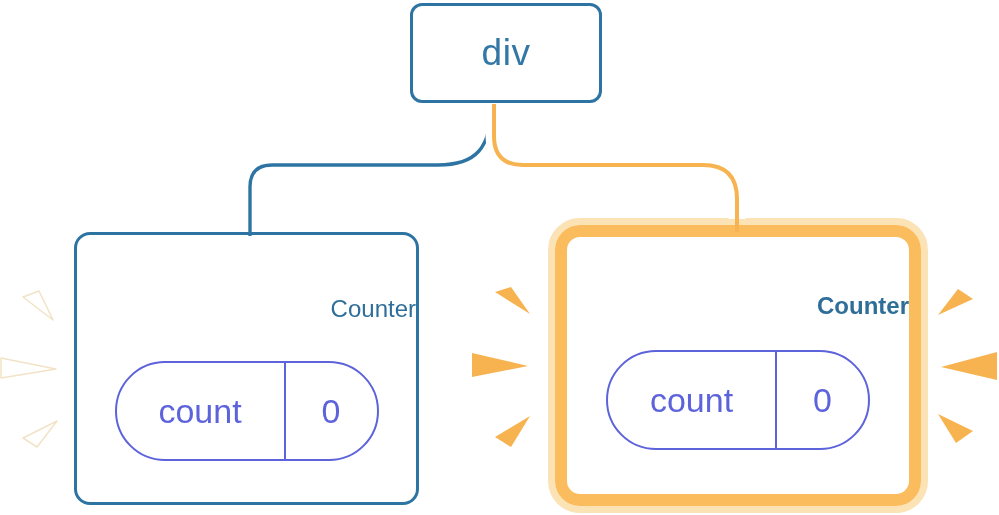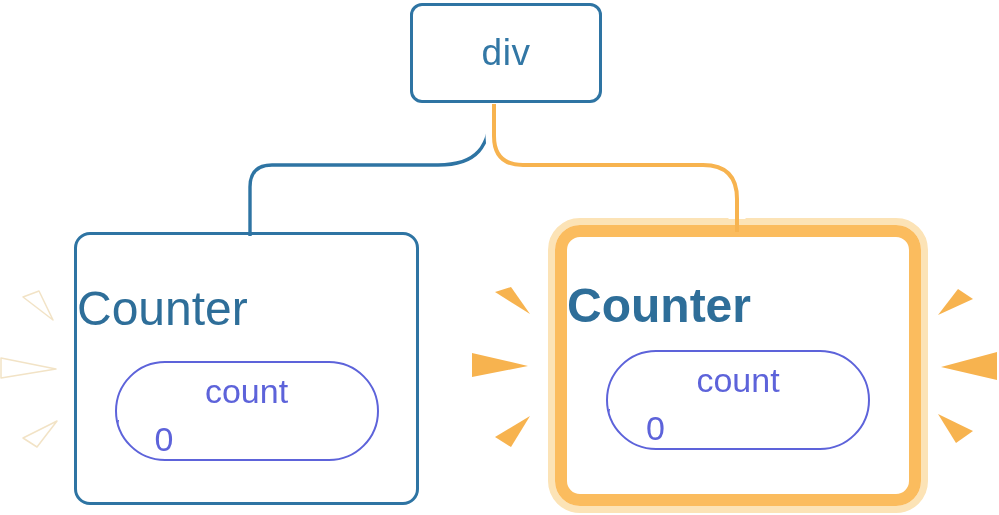--- a/index.html
+++ b/index.html
@@ -41,36 +41,35 @@
     z-index:2;
   }
   .hl-ring{
     position:relative;width:100%;height:100%;
     box-sizing:border-box;
     border:12px solid #FBBC5E;
     border-radius:25px;
     background:#ffffff;
   }
   .card-title{
-    position:absolute;left:0;right:0;text-align:left;
-    font-size:48px;line-height:36px;color:#2E6E99;
+    position:absolute;left:0;right:0;text-align:right;
+    font-size:24px;line-height:36px;color:#2E6E99;
   }
   .card-left .card-title{top:56px;font-weight:500;}
   .hl-ring .card-title{top:51px;font-weight:700;}
   
   .pill{
     position:absolute;left:50%;transform:translateX(-50%);
     width:264px;height:100px;
     box-sizing:border-box;
     border:2px solid #5D63DA;
     border-radius:50px;
     background:#ffffff;
     display:flex;
     overflow:hidden;
-    flex-direction:column;
   }
   .card-left .pill{top:126px;}
   .hl-ring .pill{top:113px;}
   .pill-key{
     flex:1;display:flex;align-items:center;justify-content:center;
     font-size:34px;color:#5D63DA;
   }
   .pill-val{
     width:93px;box-sizing:border-box;
     border-left:2px solid #5D63DA;

